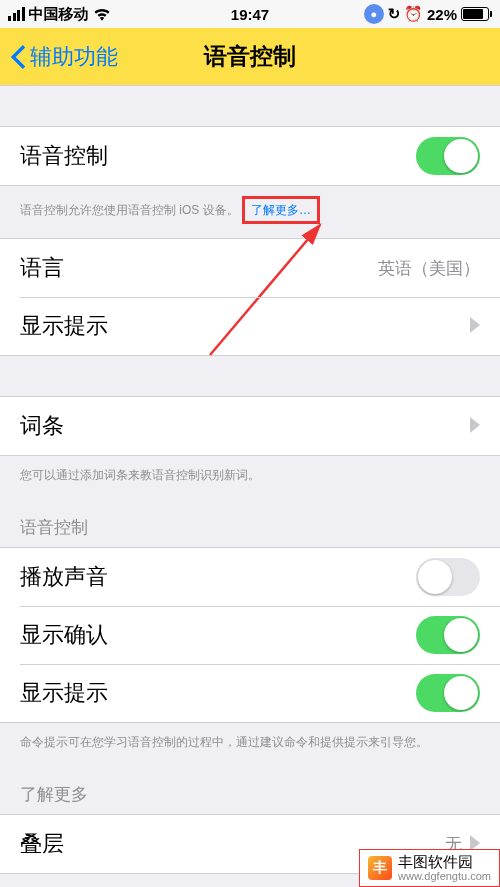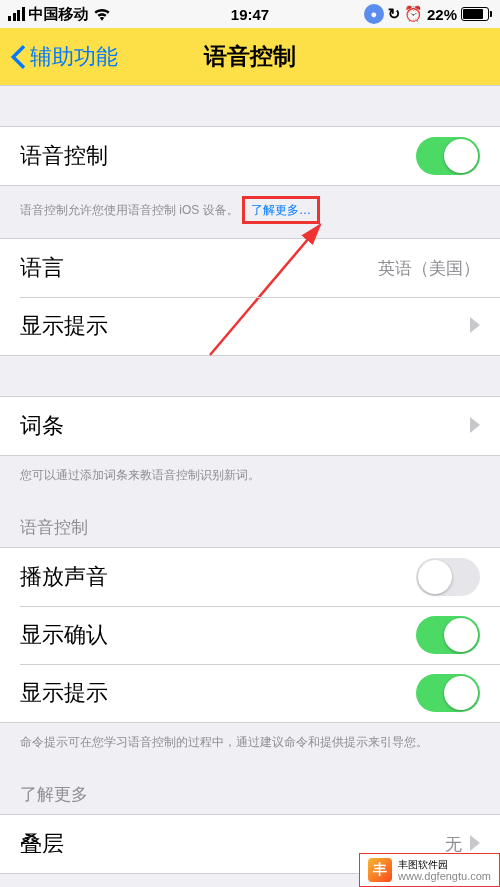--- a/index.html
+++ b/index.html
@@ -48,21 +48,21 @@
   .switch.off .knob{ left:2px; }
   
   
   .link { color:#007aff; }
   .hl-box { border:3px solid #e33; padding:2px 6px; display:inline-block; }
   .arrow-svg { position:absolute; pointer-events:none; }
   
   
   .wm { position:absolute; right:0; bottom:0; display:flex; align-items:center; background:#fff; border:1px solid #e33; padding:4px 8px; gap:6px; }
   .wm-logo { width:24px; height:24px; background:linear-gradient(135deg,#f7b733,#fc4a1a); border-radius:4px; display:flex; align-items:center; justify-content:center; color:#fff; font-size:14px; font-weight:bold; }
-  .wm-txt { font-size:10px; line-height:1.1; }
+  .wm-txt { font-size:15px; line-height:1.1; }
   .wm-url { font-size:11px; color:#888; }
 </style>
 </head>
 <body>
 
 <div class="status-bar">
   <div class="status-left">
     <span class="sig">
         <b></b>
         <b></b>

